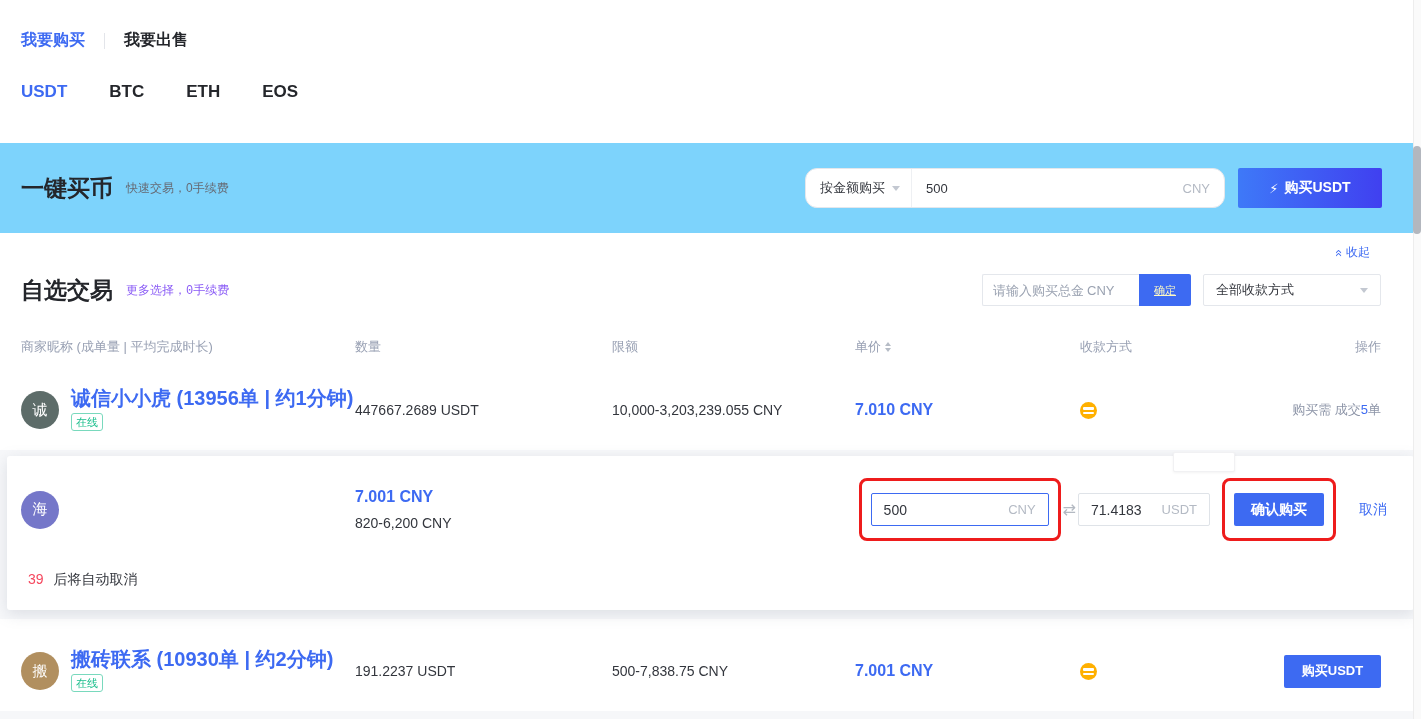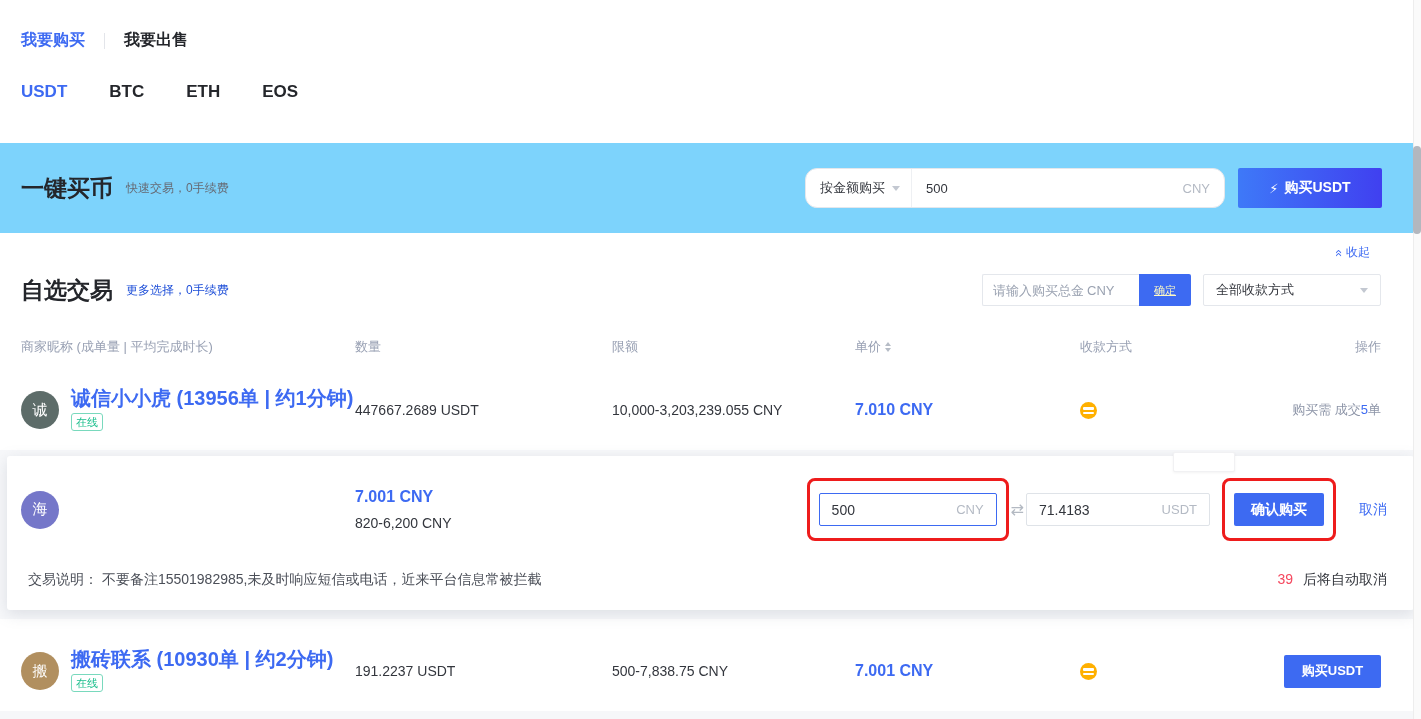--- a/index.html
+++ b/index.html
@@ -37,21 +37,21 @@
     display:flex; align-items:center; justify-content:center; gap:6px; cursor:pointer; font-family:inherit; }
   .bolt { font-size:13px; }
 
   
   .main { position:relative; background:#fff; }
   .collapse { position:absolute; top:9px; right:45px; font-size:12px; color:#3d6af2;
     cursor:pointer; display:flex; align-items:center; gap:4px; background:#fff; padding:2px 6px; }
   .chev { display:inline-block; transform:rotate(90deg); font-size:13px; line-height:10px; }
   .section-head { display:flex; align-items:center; padding:41px 40px 0 21px; }
   .sec-title { font-size:23px; font-weight:700; color:#24262b; }
-  .sec-sub { font-size:12px; color:#1d4ed8; margin-left:13px; }
+  .sec-sub { font-size:12px; color:#8b5cf6; margin-left:13px;font-family:Liberation Mono, monospace; }
   .filters { margin-left:auto; display:flex; align-items:center; }
   .filter-input { width:157px; height:32px; border:1px solid #e4e7ec; border-right:none;
     border-radius:2px 0 0 2px; display:flex; align-items:center; padding:0 10px; background:#fff; }
   .filter-input input { width:90px; border:none; outline:none; font-size:13px; color:#33363d;
     background:transparent; font-family:inherit; }
   .filter-input input::placeholder { color:#9aa2b1; }
   .filter-input .suffix { margin-left:4px; color:#9aa2b1; }
   .btn-confirm { width:52px; height:32px; background:#3d6af2; color:#fef9c3; border:none;
     border-radius:0 2px 2px 0; font-size:11px; cursor:pointer; font-family:inherit;text-decoration:underline; }
   .pay-select { width:178px; height:32px; border:1px solid #e4e7ec; border-radius:2px; margin-left:12px;
@@ -102,21 +102,21 @@
   .ctrl { margin-left:auto; display:flex; align-items:center; position:relative; }
   .tooltip-artifact { position:absolute; top:-26px; right:152px; width:62px; height:20px; background:#fff;
     border:1px solid #f1f1f3; border-radius:2px; box-shadow:0 1px 3px rgba(0,0,0,.05); }
   .redbox { border:3px solid #ee1c1c; border-radius:8px; padding:12px 9px; display:flex; align-items:center;
     position:relative; z-index:1; }
   .mini-input { height:33px; border:1px solid #dfe3e8; border-radius:2px; display:flex; align-items:center;
     padding:0 12px; background:#fff; }
   .mini-input.focused { border-color:#3d6af2; }
   .mini-input input { border:none; outline:none; font-size:14px; color:#33363d; background:transparent;
     width:100%; font-family:inherit; }
-  .w1 { width:178px; } .w2 { width:184px; }
+  .w1 { width:178px; } .w2 { width:132px; }
   .swap { margin:0 2px; color:#b3b9c2; font-size:16px; cursor:pointer; }
   .gap12 { width:12px; }
   .btn-cfm { height:33px; padding:0 17px; background:#3d6af2; color:#fff; border:none; border-radius:2px;
     font-size:14px; font-weight:600; cursor:pointer; font-family:inherit; }
   .cancel { color:#3d6af2; font-size:14px; margin-left:23px; cursor:pointer; }
   .card-note { display:flex; justify-content:space-between; align-items:center;
     padding:24px 27px 21px 21px; font-size:14px; color:#4b4f58; }
   .cd-red { color:#f5475e; }
   .cd-txt { color:#33363d; margin-left:6px; }
 
@@ -252,24 +252,20 @@
           </div>
           <span class="gap12"></span>
           <div class="redbox">
             <button class="btn-cfm">确认购买</button>
           </div>
           <a class="cancel">取消</a>
         </div>
       </div>
       <div class="card-note">
         <span>
-          <span>交易说明：</span>
-          <span>不要备注15501982985,未及时响应短信或电话，近来平台信息常被拦截</span>
-        </span>
-        <span>
           <span class="cd-red">39</span>
           <span class="cd-txt">后将自动取消</span>
         </span>
       </div>
     </div>
   </div>
 
   <div class="grid trow row3">
     <div class="merchant">
       <div class="avatar av3">搬</div>

